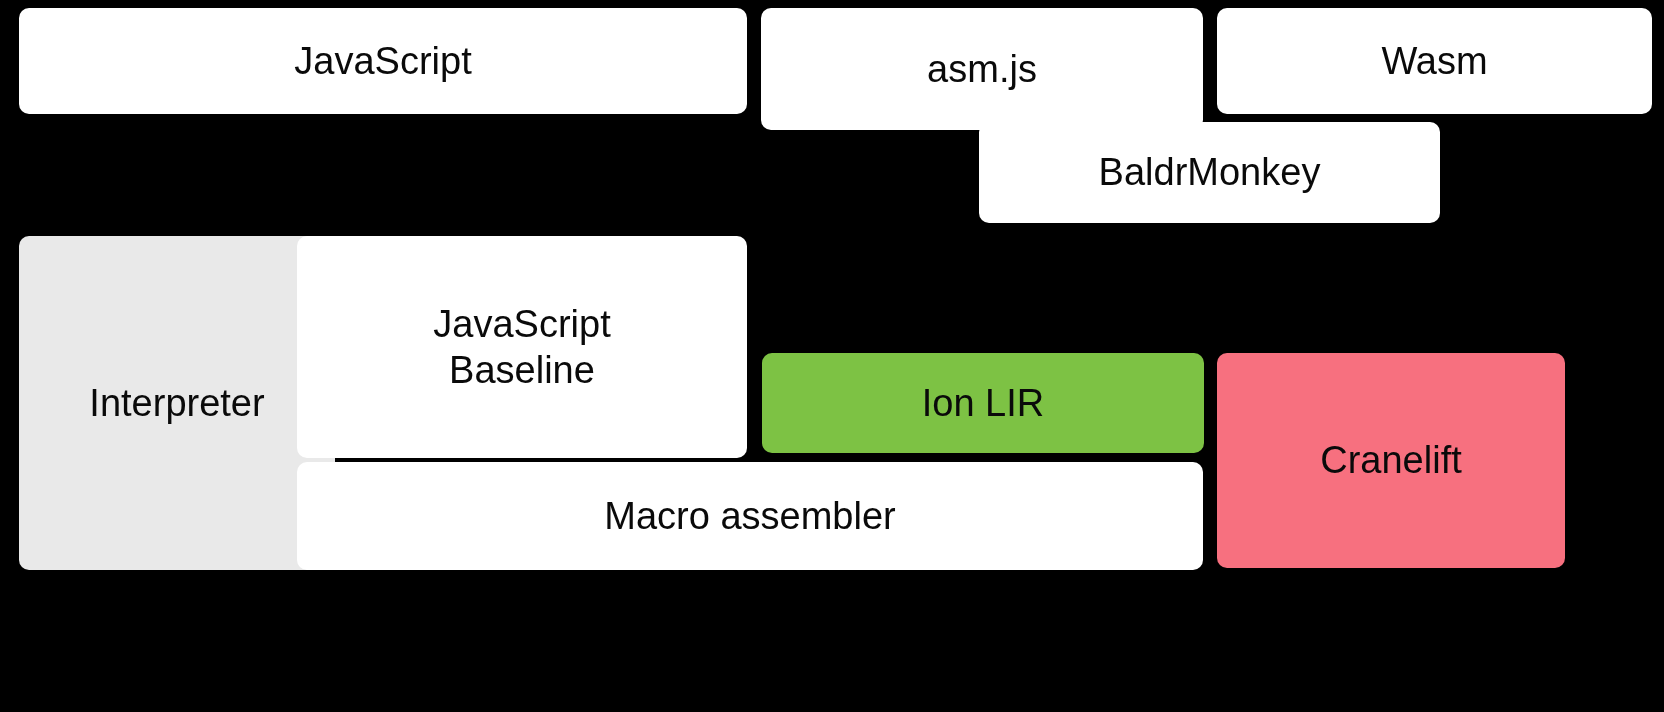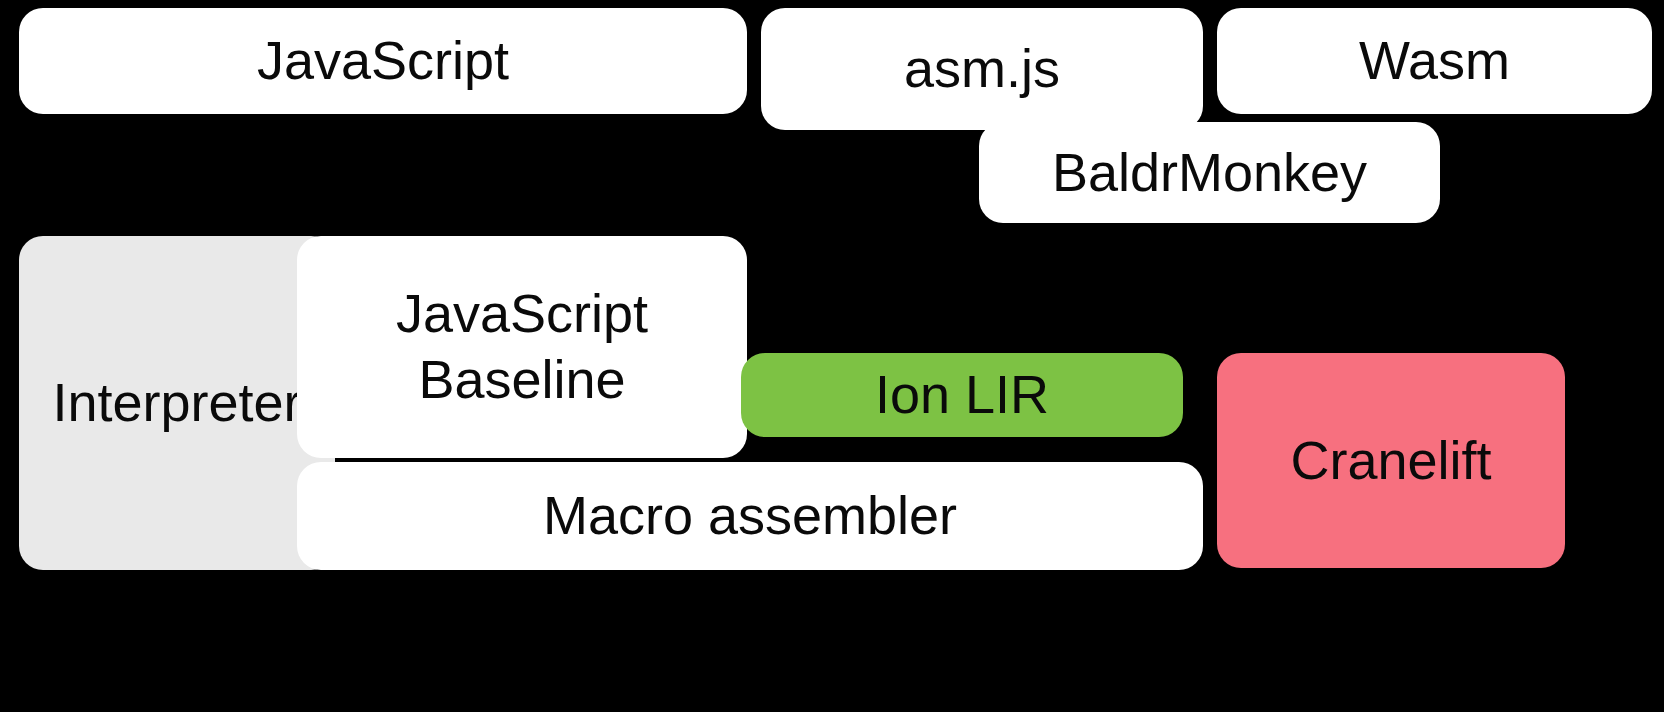--- a/index.html
+++ b/index.html
@@ -18,27 +18,27 @@
   .canvas {
     position: relative;
     width: 1664px;
     height: 712px;
     background: var(--background);
     overflow: hidden;
     font-family: "Liberation Sans", "DejaVu Sans", sans-serif;
   }
   .box {
     position: absolute;
-    border-radius: 24px;
+    border-radius: 10px;
     display: flex;
     align-items: center;
     justify-content: center;
     text-align: center;
     color: var(--text);
-    font-size: 54px;
+    font-size: 38px;
     line-height: 1.22;
     white-space: pre-line;
     box-sizing: border-box;
   }
   .fill-white { background: var(--box-white); }
   .fill-gray  { background: var(--box-gray); }
   .fill-green { background: var(--box-green); }
   .fill-pink  { background: var(--box-pink); }
 </style>
 </head>
@@ -54,20 +54,20 @@
 
 
   <div class="box fill-white" style="left:979px; top:122px; width:461px; height:101px;">BaldrMonkey</div>
 
   <div class="box fill-gray" style="left:19px; top:236px; width:316px; height:334px;">Interpreter</div>
 
   <div class="box fill-white" style="left:297px; top:236px; width:450px; height:222px;">JavaScript
 Baseline</div>
 
 
-  <div class="box fill-green" style="left:741px; top:353px; width:442px; height:84px;">Ion LIR</div>
+  <div class="box fill-green" style="left:762px; top:353px; width:442px; height:100px;">Ion LIR</div>
 
   <div class="box fill-pink" style="left:1217px; top:353px; width:348px; height:215px;">Cranelift</div>
 
   <div class="box fill-white" style="left:297px; top:462px; width:906px; height:108px;">Macro assembler</div>
 
 
 </div>
 
 </body></html>

